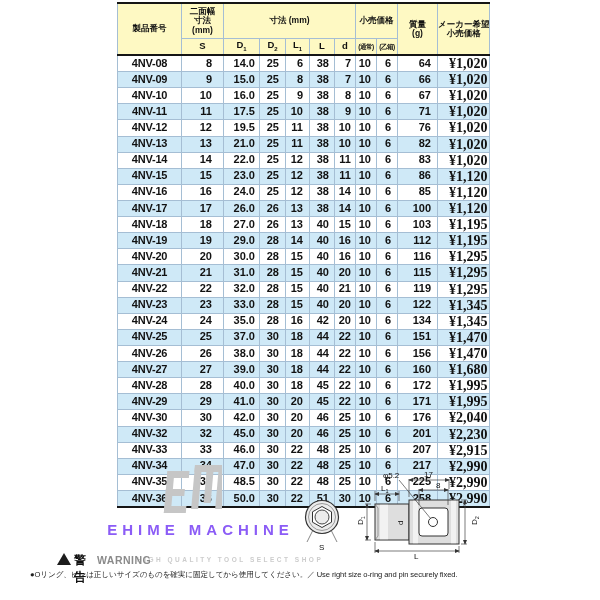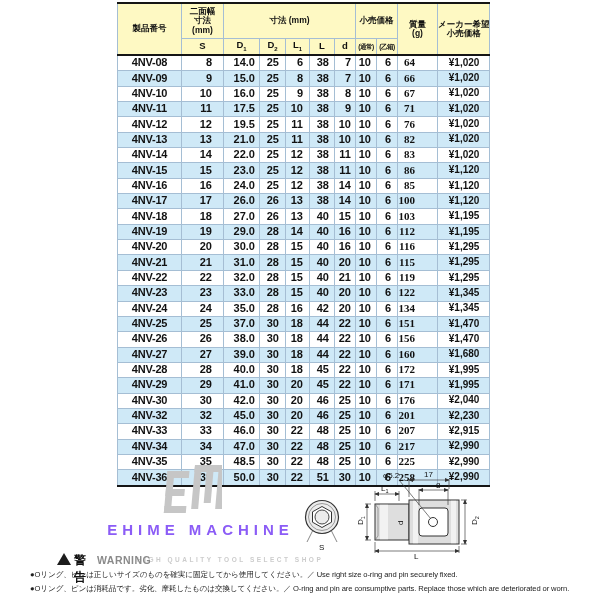--- a/index.html
+++ b/index.html
@@ -36,22 +36,22 @@
   .spec-table tr.stripe td{background:#cfe9f7;}
   .spec-table td.c0{text-align:center;font-size:11px;letter-spacing:-0.2px;}
   .spec-table td.c1{padding-right:11px;}
   .spec-table td.c2{padding-right:4px;}
   .spec-table td.c3{padding-right:6px;}
   .spec-table td.c4{padding-right:6px;}
   .spec-table td.c5{padding-right:5px;margin-top:29px;}
   .spec-table td.c6{padding-right:4px;}
   .spec-table td.c7{padding-right:5px;}
   .spec-table td.c8{padding-right:6px;}
-  .spec-table td.c9{padding-right:22px;font-family:Liberation Serif, serif;}
-  .spec-table td.c10{padding-right:10px;font-size:10px;}
+  .spec-table td.c9{padding-right:6px;}
+  .spec-table td.c10{padding-right:2px;font-size:14px;font-family:Liberation Serif, serif;}
   .hline{display:block;}
 
   
   .wm-logo{position:absolute;left:162px;top:465px;}
   .wm-brand{
     position:absolute;left:88px;top:521px;width:225px;
     text-align:center;font-size:15px;font-weight:bold;letter-spacing:5px;
     color:#8b5cf6;
   }
   .wm-tagline{
@@ -577,14 +577,13 @@
 </svg>
 
 <div class="warn-title">
   <span class="warn-tri"></span>
   <span class="warn-tri-excl">!</span>
   <span class="warn-jp">警告</span>
   <span class="warn-en">WARNING</span>
 </div>
 <div class="warn-bullets">
   <div class="warn-bullet">●Oリング、ピンは正しいサイズのものを確実に固定してから使用してください。／ Use right size o-ring and pin securely fixed.</div>
-  <div class="warn-bullet">●Oリング、ピンは消耗品です。劣化、摩耗したものは交換してください。／ O-ring and pin are consumptive parts. Replace those which are deteriorated or worn.</div>
 </div>
 
 </body></html>

